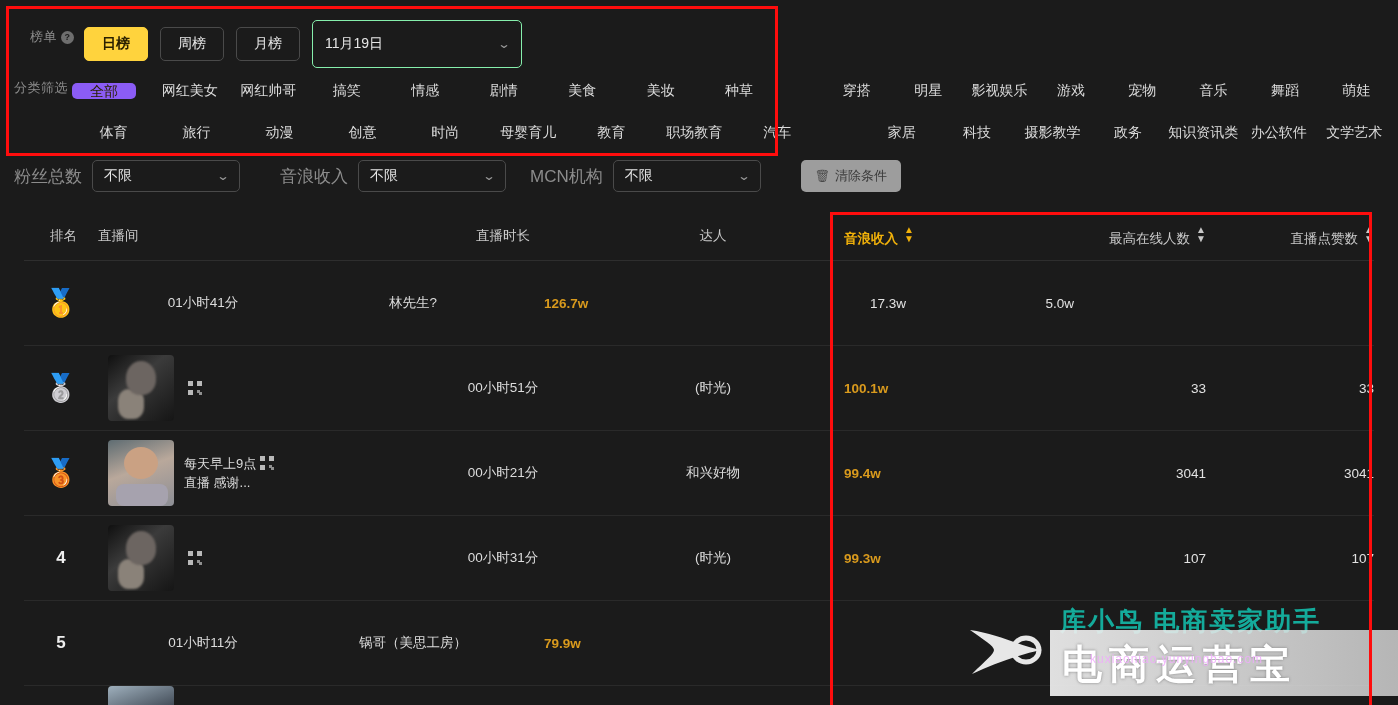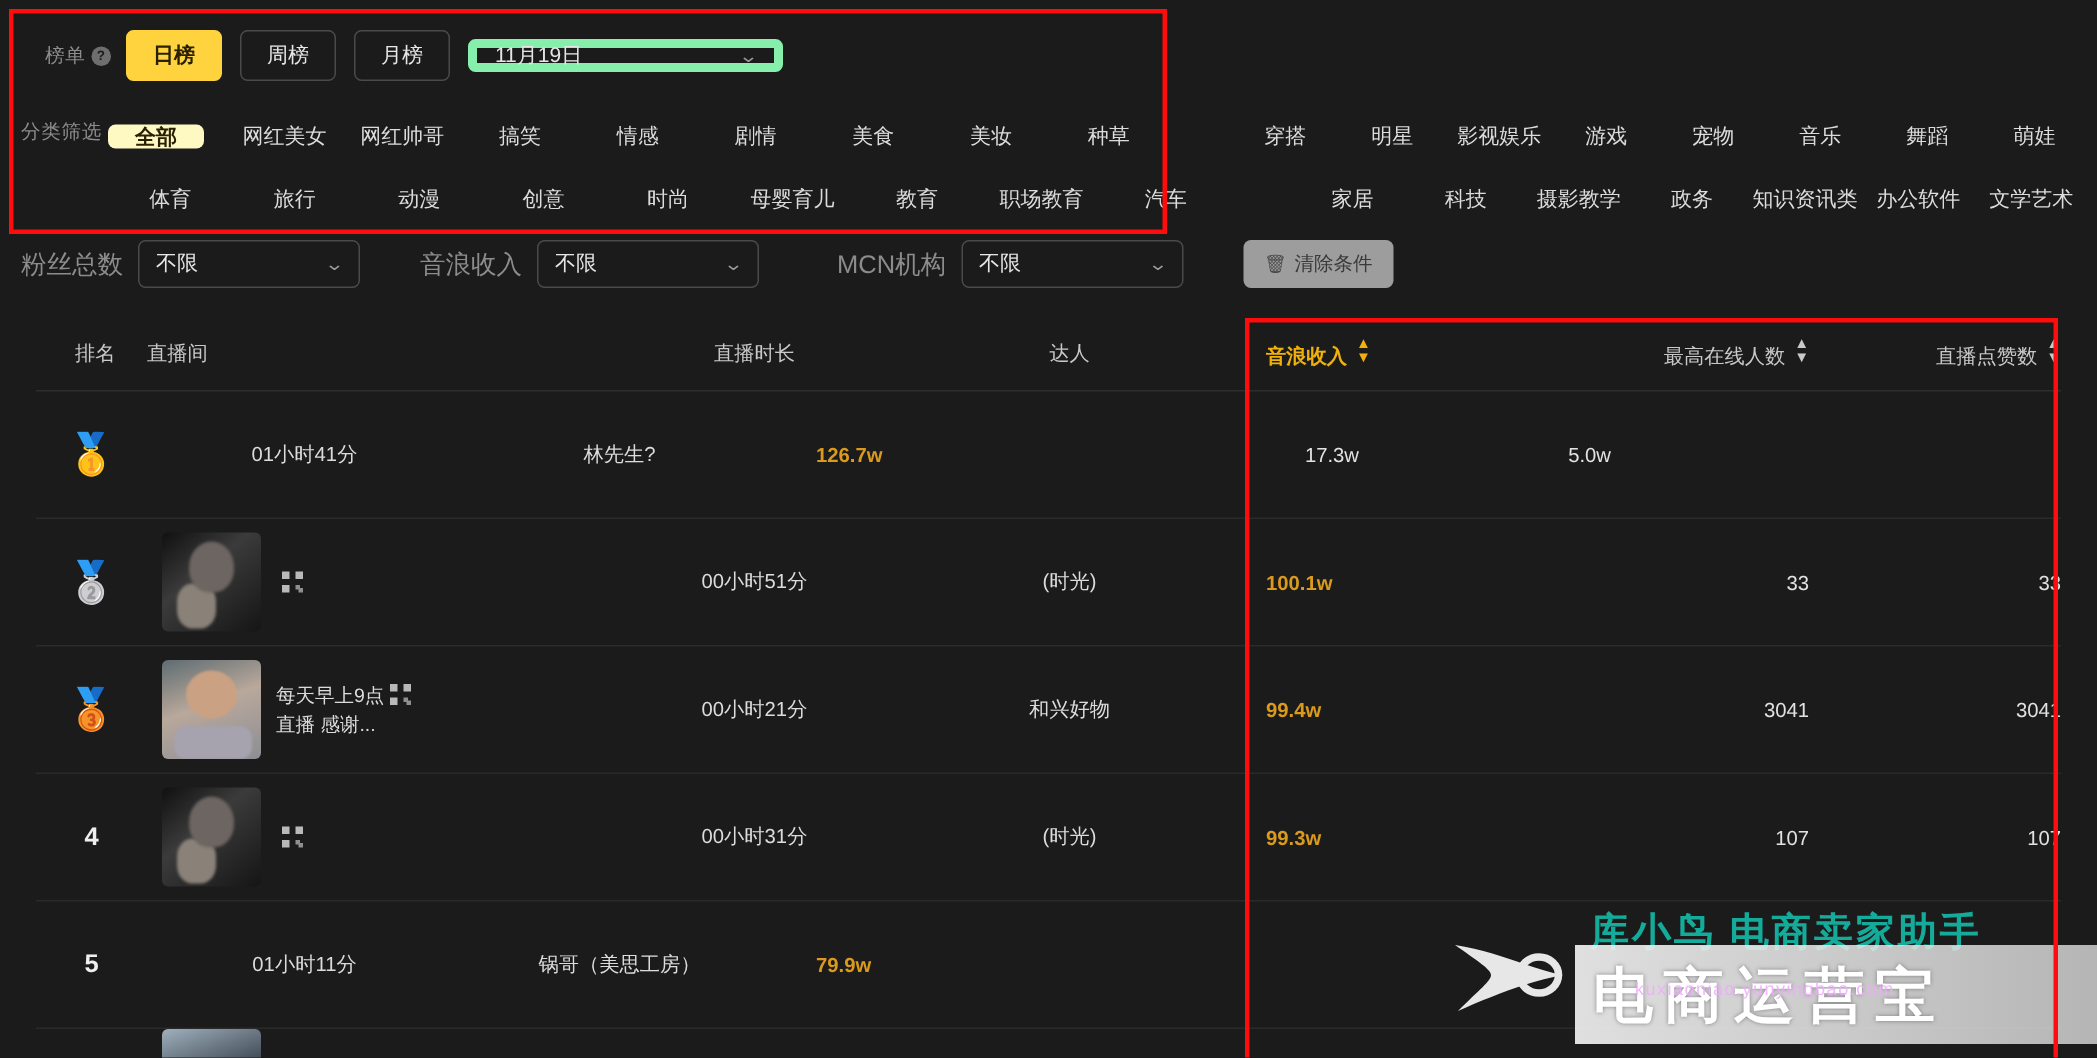--- a/index.html
+++ b/index.html
@@ -31,34 +31,34 @@
   }
   .row1{position:absolute;left:0;top:20px;display:flex;align-items:center;}
   .pill{
     height:34px;min-width:64px;padding:4px 16px;border-radius:5px;
     border:1px solid #4a4a4a;background:transparent;color:#e6e6e6;
     font-size:14px;display:flex;align-items:center;justify-content:center;
     margin-right:12px;box-sizing:border-box;cursor:pointer;
   }
   .pill.active{background:#ffd33d;border-color:#ffd33d;color:#2a2000;font-weight:bold;}
   .datesel{
-    height:22px;width:210px;border:6px solid #86efac;border-radius:5px;
+    height:48px;width:210px;border:1px solid #86efac;border-radius:5px;
     display:flex;align-items:center;justify-content:space-between;
     padding:0 12px;box-sizing:border-box;font-size:14px;color:#e6e6e6;cursor:pointer;
   }
   .chev{color:#9a9a9a;font-size:12px;transform:scaleX(1.35);}
 
   .cat-wrap{position:absolute;left:72px;top:70px;width:1320px;}
   .cat-line{display:flex;align-items:center;height:42px;}
   .cat{
     font-size:14px;color:#dcdcdc;text-align:center;cursor:pointer;
     white-space:nowrap;
   }
   .cat.tag{
-    background:#fef9c3;color:#2a2000;font-weight:bold;border-radius:5px;
+    background:#8b5cf6;color:#2a2000;font-weight:normal;border-radius:5px;
     height:28px;line-height:28px;padding:0 18px;
   }
   .cat-a{width:88px;}   
   .cat-b{width:80px;}   
   .gap{width:48px;}
 
   
   .row2{position:absolute;left:0;top:156px;height:40px;display:flex;align-items:center;}
   .sublabel{color:#8c8c8c;font-size:17px;margin-left:14px;margin-right:10px;white-space:nowrap;}
   .selbox{
@@ -227,21 +227,21 @@
       <span class="sublabel">粉丝总数</span>
       <div class="selbox">
         <span>不限</span>
         <span class="chev">⌄</span>
       </div>
       <span class="sublabel" style="margin-left:40px;">音浪收入</span>
       <div class="selbox">
         <span>不限</span>
         <span class="chev">⌄</span>
       </div>
-      <span class="sublabel" style="margin-left:52px;">MCN机构</span>
+      <span class="sublabel" style="margin-left:24px;">MCN机构</span>
       <div class="selbox">
         <span>不限</span>
         <span class="chev">⌄</span>
       </div>
       <div class="clearbtn">
         <span class="trash">🗑</span>
         <span>清除条件</span>
       </div>
     </div>
   </div>

